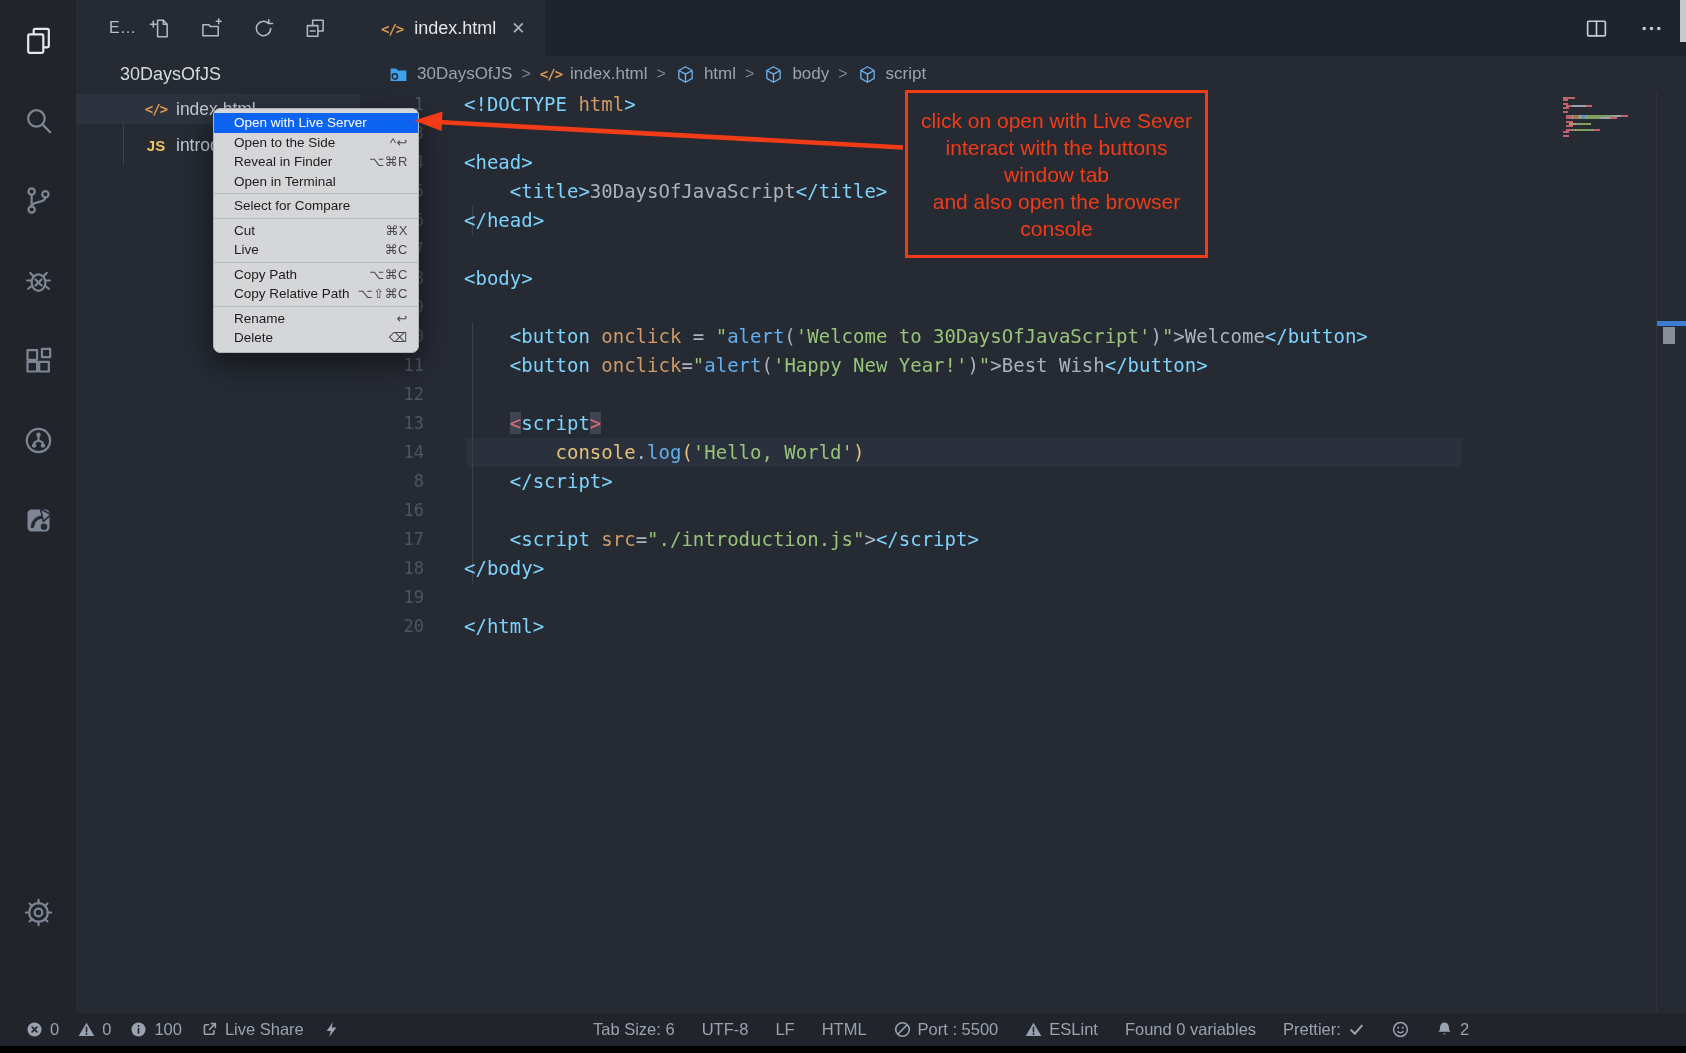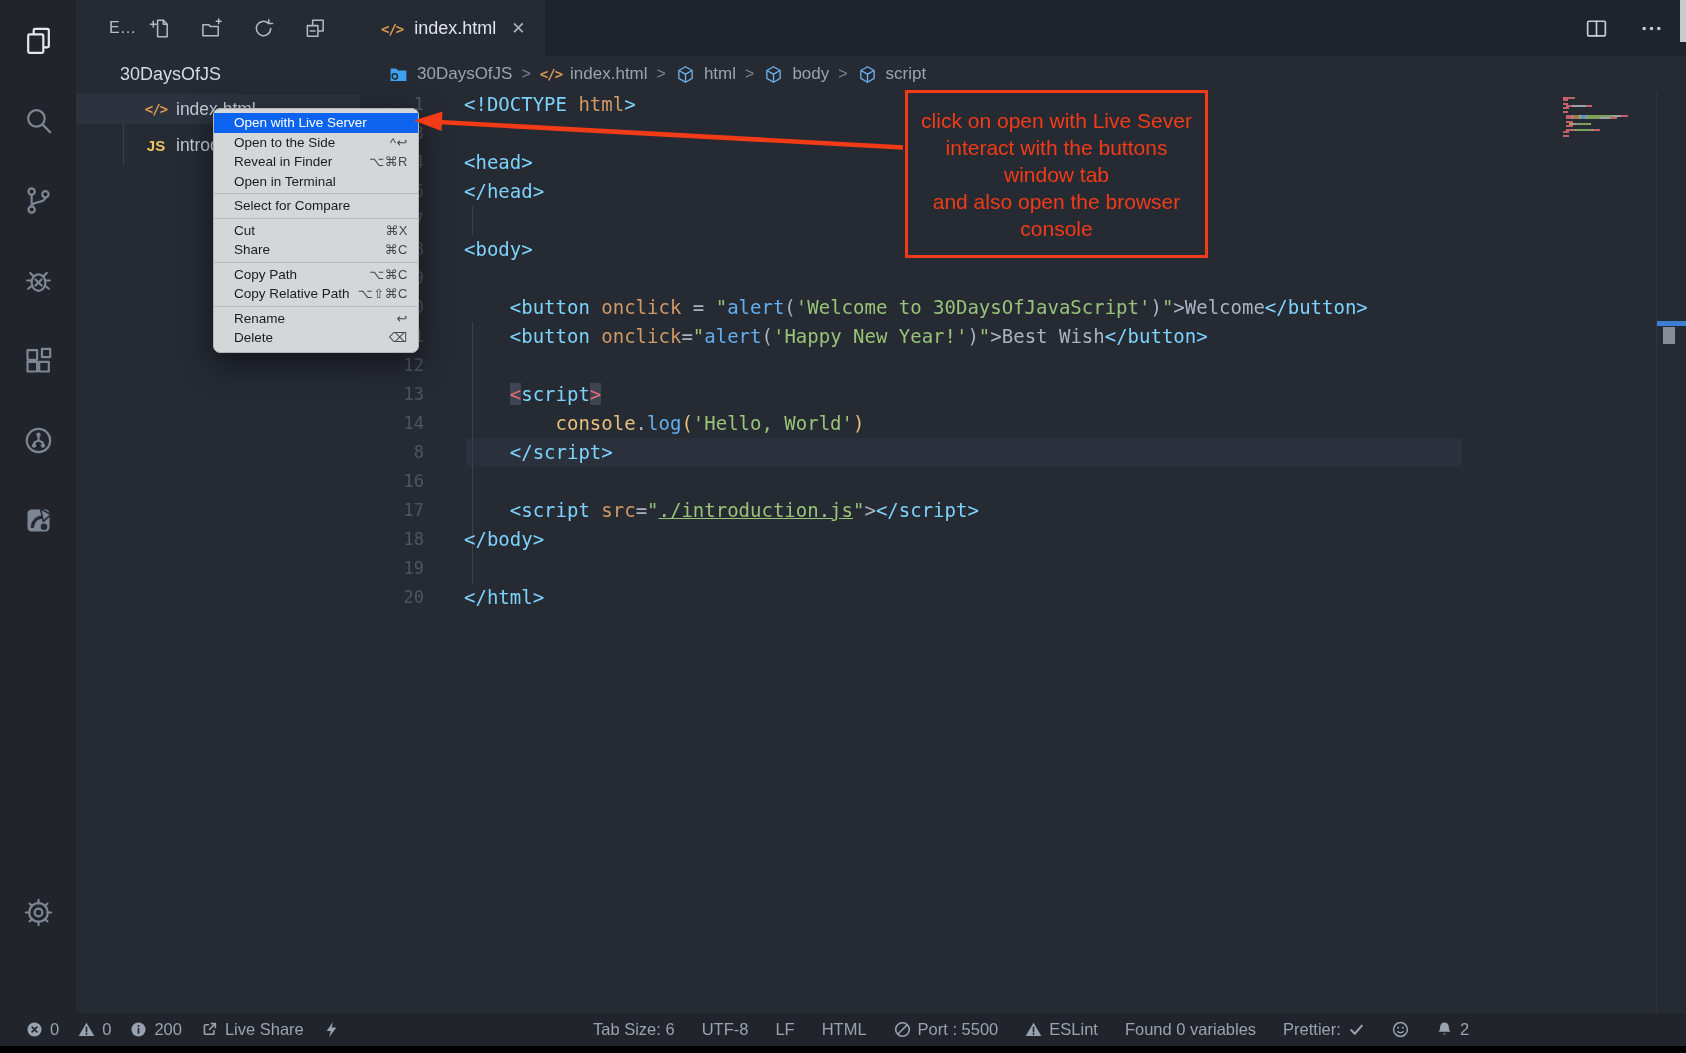--- a/index.html
+++ b/index.html
@@ -47,21 +47,21 @@
   .bc-item .icon svg{width:21px;height:21px;}
   
   .current-line{position:absolute;left:106px;top:438px;width:996px;height:29px;background:#2b313c;}
   .indent-guide{position:absolute;left:112px;width:1px;background:#3b414d;}
   .code-area{position:absolute;top:90px;left:0;right:0;font-family:"DejaVu Sans Mono",monospace;font-size:19px;}
   .code-line{height:29px;line-height:29px;white-space:pre;position:relative;}
   .gutter{position:absolute;left:0;width:64px;text-align:right;color:#4d5565;font-size:17px;}
   .code-text{position:absolute;left:104px;}
   .tk-tag{color:#7dd3fc}.tk-attr{color:#d19a66}.tk-str{color:#98c379}.tk-fn{color:#61afef}
   .tk-obj{color:#e5c07b}.tk-txt{color:#abb2bf}.tk-paren{color:#e5c07b}
-  .tk-und{color:#98c379;text-decoration:underline;text-align:right;}
+  .tk-und{color:#98c379;text-align:right;}
   .tk-hl{color:#e06c75;background:#3e4451;}
   .minimap{position:absolute;left:1203px;top:97px;width:92px;}
   .mm-line{height:2px;display:flex;}
   .mm-line span{height:2px;}
   .overview-line{position:absolute;left:1296px;top:92px;height:921px;width:1px;background:rgba(255,255,255,.05);}
   .overview-blue{position:absolute;left:1297px;top:321px;width:29px;height:5px;background:#3d7dd2;}
   .overview-gray{position:absolute;left:1303px;top:327px;width:12px;height:17px;background:#9aa0a8;opacity:.85;}
   .scroll-sliver{position:absolute;left:1680px;top:0;width:6px;height:42px;background:#c9cacd;z-index:8;}
   
   .context-menu{position:absolute;left:213px;top:108px;width:206px;background:#d5d6d8;border:1px solid #b2b3b5;border-radius:7px;box-shadow:0 10px 30px rgba(0,0,0,.5);padding:4px 0;z-index:30;font-size:13.5px;color:#1c1c1e;box-sizing:border-box;}
@@ -293,20 +293,21 @@
         </span>
       </div>
 
     <div class="current-line"></div>
     <div class="indent-guide" style="top:206px;height:29px;"></div>
     <div class="indent-guide" style="top:322px;height:262px;"></div>
     <div class="code-area" id="code-lines">
         <div class="code-line"><span class="gutter">1</span><span class="code-text"><span class="tk-tag">&lt;!DOCTYPE </span><span class="tk-attr">html</span><span class="tk-tag">&gt;</span></span></div>
         <div class="code-line"><span class="gutter">3</span><span class="code-text"></span></div>
         <div class="code-line"><span class="gutter">4</span><span class="code-text"><span class="tk-tag">&lt;head&gt;</span></span></div>
+        <div class="code-line"><span class="gutter">5</span><span class="code-text"><span class="tk-ind">    </span><span class="tk-tag">&lt;title&gt;</span><span class="tk-txt">30DaysOfJavaScript</span><span class="tk-tag">&lt;/title&gt;</span></span></div>
         <div class="code-line"><span class="gutter">6</span><span class="code-text"><span class="tk-tag">&lt;/head&gt;</span></span></div>
         <div class="code-line"><span class="gutter">7</span><span class="code-text"></span></div>
         <div class="code-line"><span class="gutter">8</span><span class="code-text"><span class="tk-tag">&lt;body&gt;</span></span></div>
         <div class="code-line"><span class="gutter">9</span><span class="code-text"></span></div>
         <div class="code-line"><span class="gutter">10</span><span class="code-text"><span class="tk-ind">    </span><span class="tk-tag">&lt;button</span><span class="tk-txt"> </span><span class="tk-attr">onclick</span><span class="tk-txt"> = </span><span class="tk-str">"</span><span class="tk-fn">alert</span><span class="tk-txt">(</span><span class="tk-str">'Welcome to 30DaysOfJavaScript'</span><span class="tk-txt">)</span><span class="tk-str">"</span><span class="tk-txt">&gt;</span><span class="tk-txt">Welcome</span><span class="tk-tag">&lt;/button&gt;</span></span></div>
         <div class="code-line"><span class="gutter">11</span><span class="code-text"><span class="tk-ind">    </span><span class="tk-tag">&lt;button</span><span class="tk-txt"> </span><span class="tk-attr">onclick</span><span class="tk-txt">=</span><span class="tk-str">"</span><span class="tk-fn">alert</span><span class="tk-txt">(</span><span class="tk-str">'Happy New Year!'</span><span class="tk-txt">)</span><span class="tk-str">"</span><span class="tk-txt">&gt;</span><span class="tk-txt">Best Wish</span><span class="tk-tag">&lt;/button&gt;</span></span></div>
         <div class="code-line"><span class="gutter">12</span><span class="code-text"></span></div>
         <div class="code-line"><span class="gutter">13</span><span class="code-text"><span class="tk-ind">    </span><span class="tk-hl">&lt;</span><span class="tk-tag">script</span><span class="tk-hl">&gt;</span></span></div>
         <div class="code-line"><span class="gutter">14</span><span class="code-text"><span class="tk-ind">        </span><span class="tk-obj">console</span><span class="tk-txt">.</span><span class="tk-fn">log</span><span class="tk-paren">(</span><span class="tk-str">'Hello, World'</span><span class="tk-paren">)</span></span></div>
         <div class="code-line"><span class="gutter">8</span><span class="code-text"><span class="tk-ind">    </span><span class="tk-tag">&lt;/script&gt;</span></span></div>
@@ -445,21 +446,21 @@
       <div class="menu-item">
         <span>Select for Compare</span>
         <span class="menu-shortcut"></span>
       </div>
       <div class="menu-sep"></div>
       <div class="menu-item">
         <span>Cut</span>
         <span class="menu-shortcut">⌘X</span>
       </div>
       <div class="menu-item">
-        <span>Share</span>
+        <span>Live</span>
         <span class="menu-shortcut">⌘C</span>
       </div>
       <div class="menu-sep"></div>
       <div class="menu-item">
         <span>Copy Path</span>
         <span class="menu-shortcut">⌥⌘C</span>
       </div>
       <div class="menu-item">
         <span>Copy Relative Path</span>
         <span class="menu-shortcut">⌥⇧⌘C</span>
@@ -510,21 +511,21 @@
           <span>0</span>
         </div>
         <div class="status-item">
           <span class="icon">
             <svg viewBox="0 0 16 16">
               <circle cx="8" cy="8" r="6.6" fill="currentColor"></circle>
               <path d="M8 7.2v4" stroke="#21252b" stroke-width="1.6" stroke-linecap="round"></path>
               <circle cx="8" cy="4.7" r=".95" fill="#21252b"></circle>
             </svg>
           </span>
-          <span>200</span>
+          <span>100</span>
         </div>
         <div class="status-item">
           <span class="icon">
             <svg viewBox="0 0 16 16" fill="none" stroke="currentColor" stroke-width="1.5" stroke-linecap="round" stroke-linejoin="round">
               <path d="M7 3.5H4.2a1 1 0 0 0-1 1v7a1 1 0 0 0 1 1h7a1 1 0 0 0 1-1V9"></path>
               <path d="M8 8l5.3-5.3"></path>
               <path d="M9.8 2.5h3.7v3.7"></path>
             </svg>
           </span>
           <span>Live Share</span>

